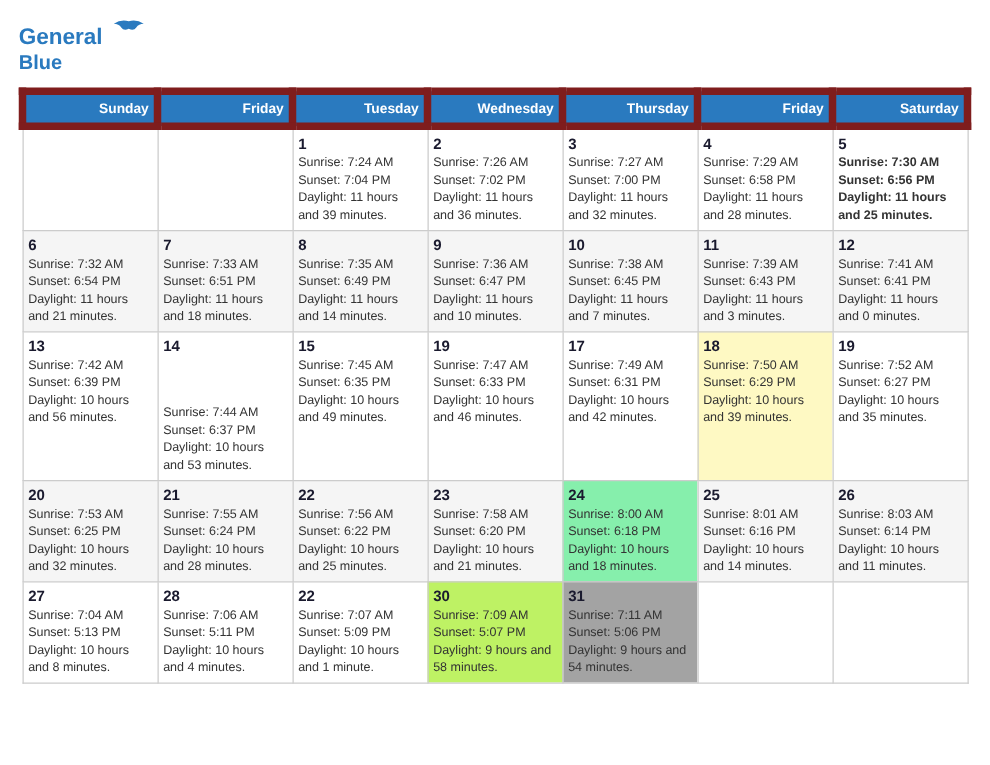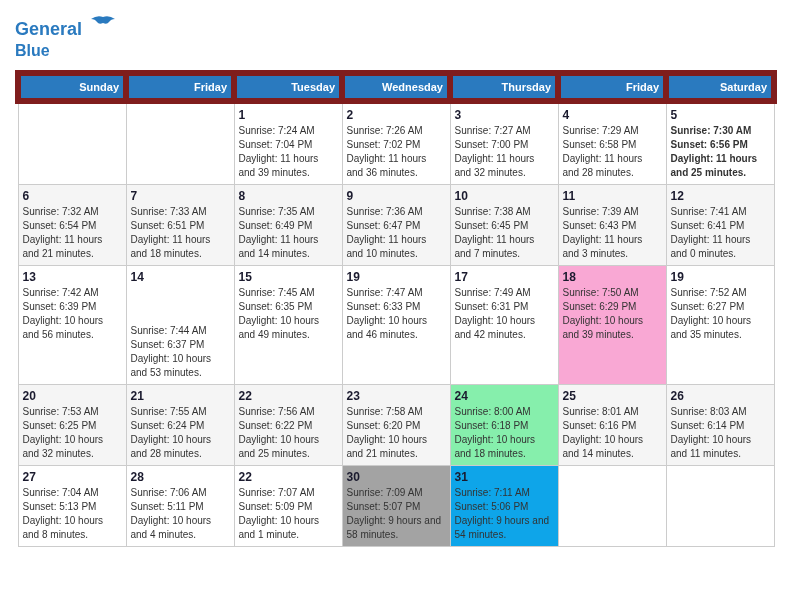--- a/index.html
+++ b/index.html
@@ -227,21 +227,21 @@
           <div class="day-info" style="white-space: pre-line;">Sunrise: 7:47 AM
 Sunset: 6:33 PM
 Daylight: 10 hours and 46 minutes.</div>
         </td>
         <td style="background: rgb(255, 255, 255);">
           <span class="day-number">17</span>
           <div class="day-info" style="white-space: pre-line;">Sunrise: 7:49 AM
 Sunset: 6:31 PM
 Daylight: 10 hours and 42 minutes.</div>
         </td>
-        <td style="background: #f9a8d4;">
+        <td style="background: #fef9c3;">
           <span class="day-number">18</span>
           <div class="day-info" style="white-space: pre-line;">Sunrise: 7:50 AM
 Sunset: 6:29 PM
 Daylight: 10 hours and 39 minutes.</div>
         </td>
         <td style="background: rgb(255, 255, 255);">
           <span class="day-number">19</span>
           <div class="day-info" style="white-space: pre-line;">Sunrise: 7:52 AM
 Sunset: 6:27 PM
 Daylight: 10 hours and 35 minutes.</div>
@@ -303,27 +303,27 @@
           <div class="day-info" style="white-space: pre-line;">Sunrise: 7:06 AM
 Sunset: 5:11 PM
 Daylight: 10 hours and 4 minutes.</div>
         </td>
         <td style="background: rgb(255, 255, 255);">
           <span class="day-number">22</span>
           <div class="day-info" style="white-space: pre-line;">Sunrise: 7:07 AM
 Sunset: 5:09 PM
 Daylight: 10 hours and 1 minute.</div>
         </td>
-        <td style="background: #a3a3a3; margin-left: 46px;">
+        <td style="background: #bef264; margin-left: 46px;">
           <span class="day-number">30</span>
           <div class="day-info" style="white-space: pre-line;">Sunrise: 7:09 AM
 Sunset: 5:07 PM
 Daylight: 9 hours and 58 minutes.</div>
         </td>
-        <td style="background: #0ea5e9;">
+        <td style="background: #a3a3a3;">
           <span class="day-number">31</span>
           <div class="day-info" style="white-space: pre-line;">Sunrise: 7:11 AM
 Sunset: 5:06 PM
 Daylight: 9 hours and 54 minutes.</div>
         </td>
         <td class="empty-cell"></td>
         <td class="empty-cell"></td>
       </tr>
     </tbody>
 </table>

